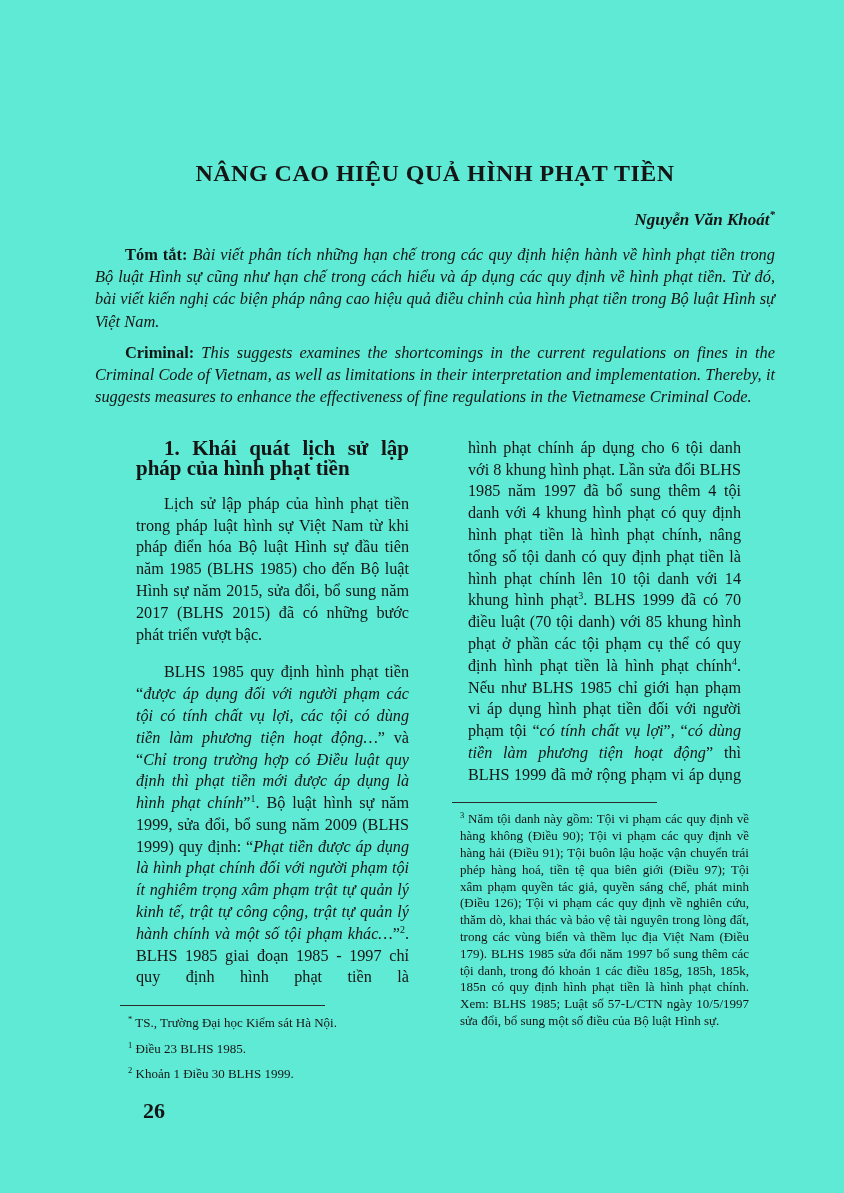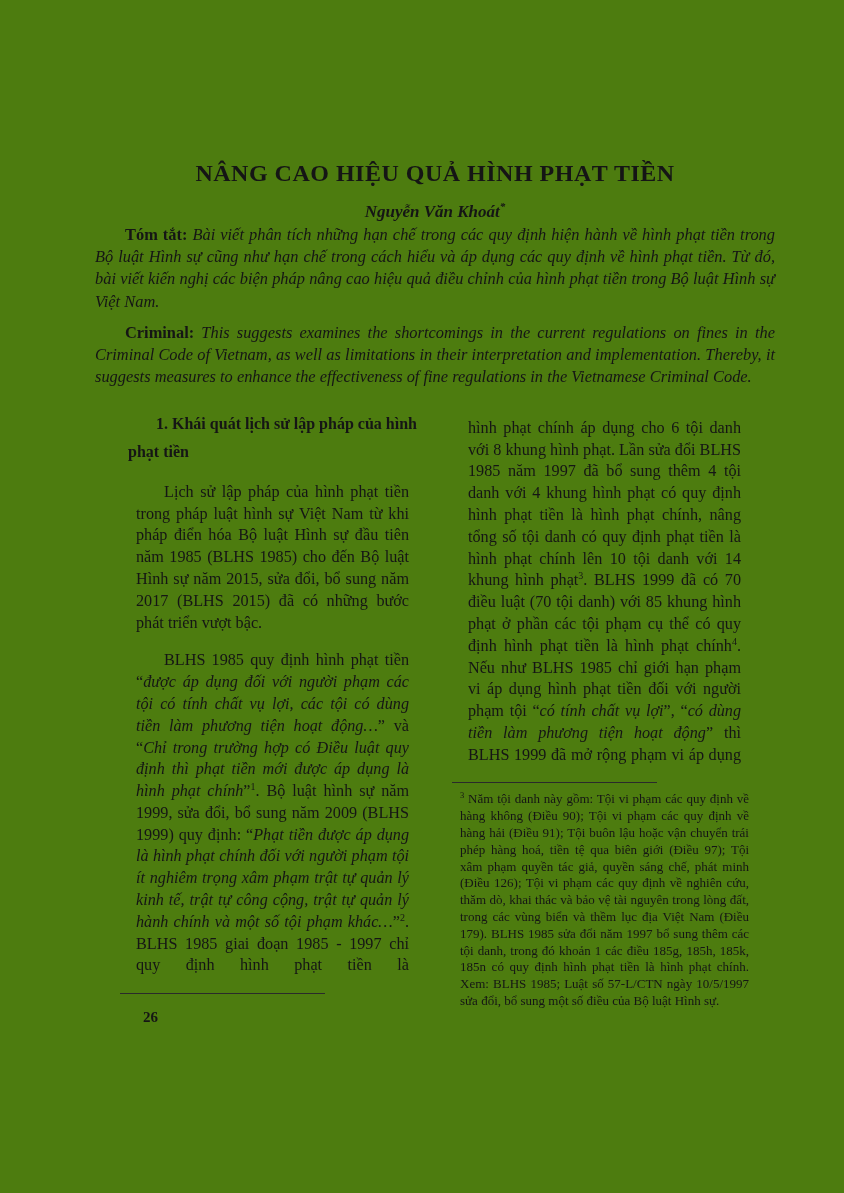--- a/index.html
+++ b/index.html
@@ -1,65 +1,65 @@
 <!DOCTYPE html>
 <html><head>
 <meta charset="utf-8">
 <style>
   html, body { margin: 0; padding: 0; background: #e8e8e8; }
   .page {
     position: relative;
     width: 844px;
     height: 1193px;
     margin: 0 auto;
-    background: #4d7c0f;
+    background: #5eead4;
     color: #151515;
     font-family: "Liberation Serif", "DejaVu Serif", serif;
     box-sizing: border-box;
     padding: 158px 69px 8px 95px;
     overflow: hidden;
   }
   .title {
     margin: 0;
     text-align: center;
     font-size: 24px;
     line-height: 30px;
     font-weight: bold;
     letter-spacing: 0.5px;
   }
   .author-line {
-    margin-top: 12px;
-    text-align: center;
+    margin-top: 20px;
+    text-align: right;
     font-size: 17px;
     font-weight: bold;
     font-style: italic;
   }
   .author-line sup { font-size: 11px; }
-  .abstracts { margin-top: 2px; }
+  .abstracts { margin-top: 14px; }
   .abstract-para {
     margin: 0 0 9px 0;
     font-size: 16.4px;
     line-height: 22.3px;
     text-align: justify;
     text-indent: 30px;
     font-style: italic;
   }
   .abstract-para .lead { font-style: normal; font-weight: bold; }
   .columns {
     display: flex;
     width: 637px;
     margin-left: 25px;
     margin-top: 13px;
     column-gap: 27px;
   }
   .col { width: 305px; flex: 0 0 305px; }
   .col-heading {
-    margin: 8px;
-    font-size: 16px;
-    line-height: 28px;
+    margin: 16px;
+    font-size: 21px;
+    line-height: 20px;
     font-weight: bold;
     text-align: justify;
     text-indent: 28px;
   }
   .body-text {
     margin: 16px;
     font-size: 16.2px;
     line-height: 21.8px;
     text-align: justify;
   }
@@ -79,21 +79,21 @@
   .fn {
     margin: 8px;
     font-size: 13px;
     line-height: 16.8px;
     text-align: justify;
   }
   .fn-left .fn { line-height: 17.6px; }
   .fn sup { font-size: 8.5px; }
   .pageno {
     margin: 15px 0 0 23px;
-    font-size: 15px;
+    font-size: 22px;
     font-weight: bold;
   }
 </style>
 </head>
 <body>
 
 <div class="page">
 
   <header>
     <h1 class="title">
@@ -113,20 +113,25 @@
     </p>
   </section>
 
   <section class="columns">
 
     <div class="col">
       <h2 class="col-heading">1. Khái quát lịch sử lập pháp của hình phạt tiền</h2>
       <p class="body-text indent">Lịch sử lập pháp của hình phạt tiền trong pháp luật hình sự Việt Nam từ khi pháp điển hóa Bộ luật Hình sự đầu tiên năm 1985 (BLHS 1985) cho đến Bộ luật Hình sự năm 2015, sửa đổi, bổ sung năm 2017 (BLHS 2015) đã có những bước phát triển vượt bậc.</p>
       <p class="body-text indent fill-last"><span>BLHS 1985 quy định hình phạt tiền “</span><span style="font-style: italic;">được áp dụng đối với người phạm các tội có tính chất vụ lợi, các tội có dùng tiền làm phương tiện hoạt động…</span><span>” và “</span><span style="font-style: italic;">Chỉ trong trường hợp có Điều luật quy định thì phạt tiền mới được áp dụng là hình phạt chính</span><span>”</span><sup>1</sup><span>. Bộ luật hình sự năm 1999, sửa đổi, bổ sung năm 2009 (BLHS 1999) quy định: “</span><span style="font-style: italic;">Phạt tiền được áp dụng là hình phạt chính đối với người phạm tội ít nghiêm trọng xâm phạm trật tự quản lý kinh tế, trật tự công cộng, trật tự quản lý hành chính và một số tội phạm khác…</span><span>”</span><sup>2</sup><span>. BLHS 1985 giai đoạn 1985 - 1997 chỉ quy định hình phạt tiền là</span></p>
       <div class="fnrule"></div>
+      <div class="fn-left">
+        <p class="fn"><sup>*</sup><span> TS., Trường Đại học Kiểm sát Hà Nội.</span></p>
+        <p class="fn"><sup>1</sup><span> Điều 23 BLHS 1985.</span></p>
+        <p class="fn"><sup>2</sup><span> Khoản 1 Điều 30 BLHS 1999.</span></p>
+      </div>
       <div class="pageno">26</div>
     </div>
 
     <div class="col">
       <p class="body-text fill-last"><span>hình phạt chính áp dụng cho 6 tội danh với 8 khung hình phạt. Lần sửa đổi BLHS 1985 năm 1997 đã bổ sung thêm 4 tội danh với 4 khung hình phạt có quy định hình phạt tiền là hình phạt chính, nâng tổng số tội danh có quy định phạt tiền là hình phạt chính lên 10 tội danh với 14 khung hình phạt</span><sup>3</sup><span>. BLHS 1999 đã có 70 điều luật (70 tội danh) với 85 khung hình phạt ở phần các tội phạm cụ thể có quy định hình phạt tiền là hình phạt chính</span><sup>4</sup><span>. Nếu như BLHS 1985 chỉ giới hạn phạm vi áp dụng hình phạt tiền đối với người phạm tội “</span><span style="font-style: italic;">có tính chất vụ lợi</span><span>”, “</span><span style="font-style: italic;">có dùng tiền làm phương tiện hoạt động</span><span>” thì BLHS 1999 đã mở rộng phạm vi áp dụng</span></p>
       <div class="fnrule"></div>
       <div>
         <p class="fn"><sup>3</sup><span> Năm tội danh này gồm: Tội vi phạm các quy định về hàng không (Điều 90); Tội vi phạm các quy định về hàng hải (Điều 91); Tội buôn lậu hoặc vận chuyển trái phép hàng hoá, tiền tệ qua biên giới (Điều 97); Tội xâm phạm quyền tác giả, quyền sáng chế, phát minh (Điều 126); Tội vi phạm các quy định về nghiên cứu, thăm dò, khai thác và bảo vệ tài nguyên trong lòng đất, trong các vùng biển và thềm lục địa Việt Nam (Điều 179). BLHS 1985 sửa đổi năm 1997 bổ sung thêm các tội danh, trong đó khoản 1 các điều 185g, 185h, 185k, 185n có quy định hình phạt tiền là hình phạt chính. Xem: BLHS 1985; Luật số 57-L/CTN ngày 10/5/1997 sửa đổi, bổ sung một số điều của Bộ luật Hình sự.</span></p>
       </div>
     </div>

